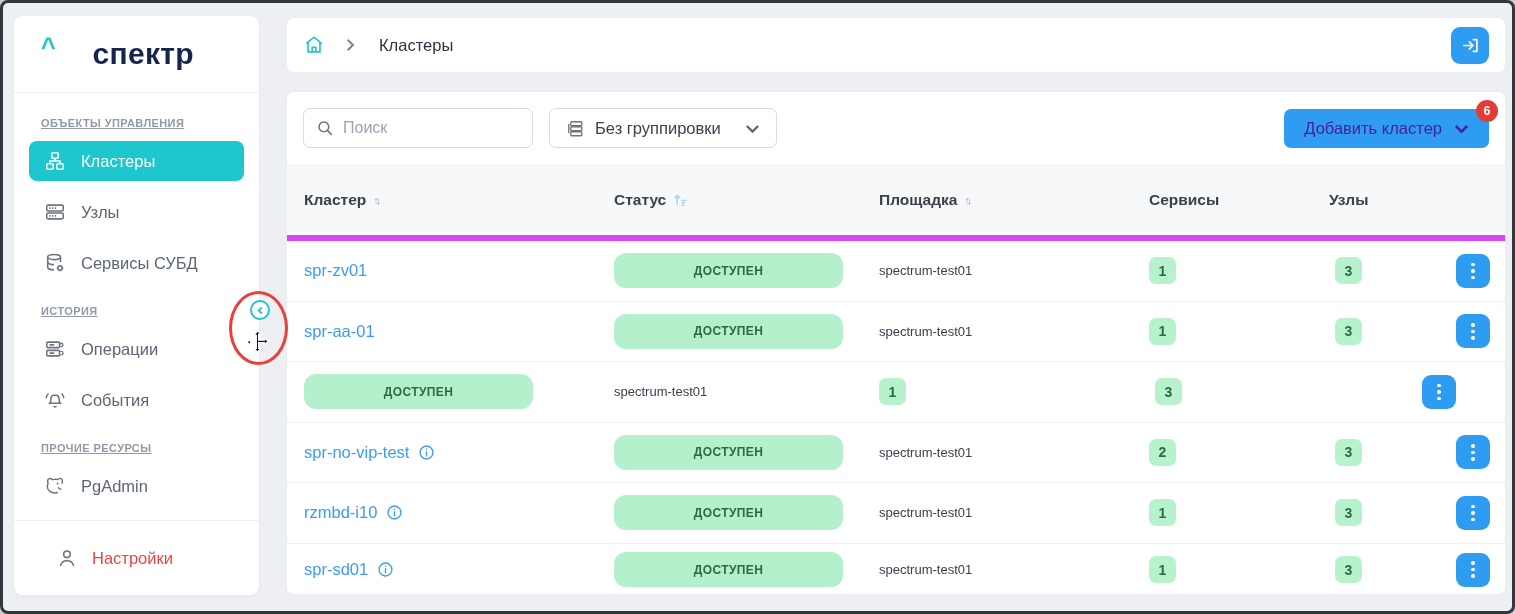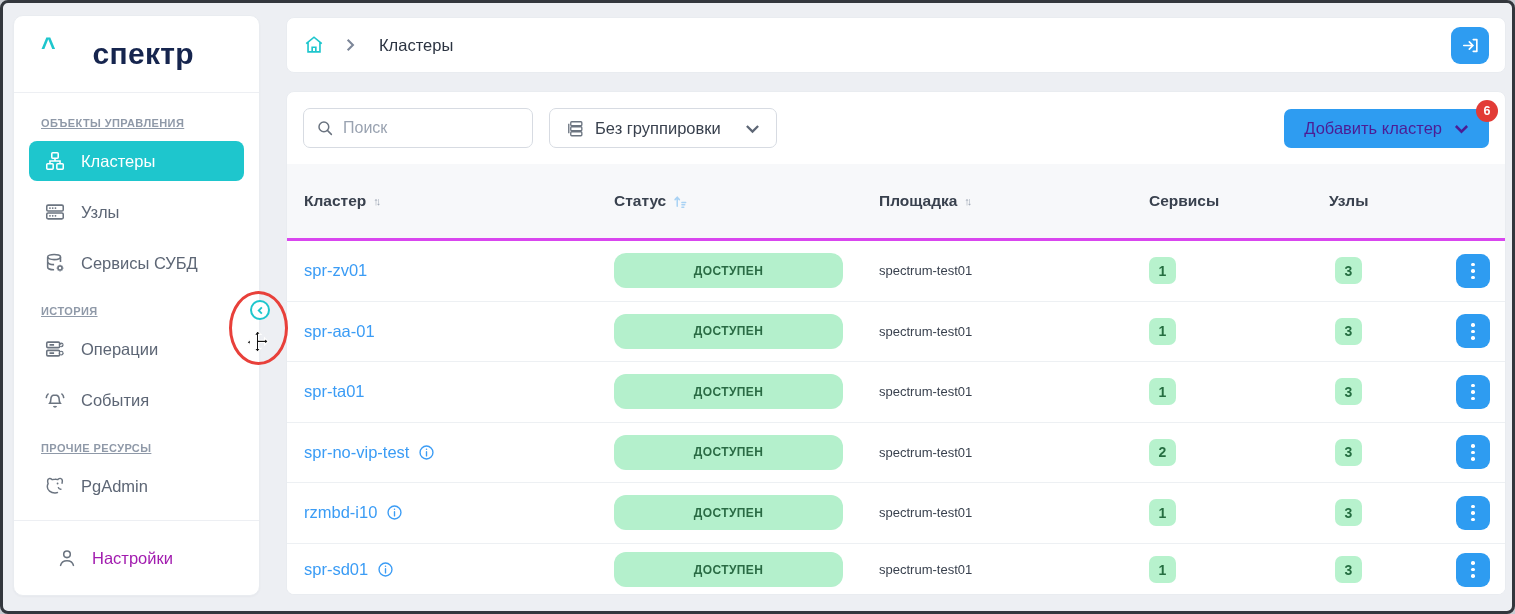--- a/index.html
+++ b/index.html
@@ -26,21 +26,21 @@
   .section-label { color:#8f99a8; font-size:11px; font-weight:700; letter-spacing:.4px; margin:4px 0 12px 12px;text-decoration:underline; }
   .section-label.gap { margin-top:22px; }
   .nav-item {
     display:flex; align-items:center; gap:14px; height:40px; padding:0 14px;
     border-radius:8px; color:#5d6675; font-size:16.5px; margin-bottom:11px; cursor:pointer;
   }
   .nav-item .ic { width:24px; height:24px; flex:0 0 24px; display:flex; align-items:center; justify-content:center; color:#6b7480; }
   .nav-item.active { background:#1ec6cd; color:#fff; }
   .nav-item.active .ic { color:#fff; }
 
-  .sidebar-footer { margin-top:auto; border-top:1px solid #edeff3; height:75px; display:flex; align-items:center; gap:14px; padding-left:42px; color:#a21caf; font-size:16.5px; cursor:pointer; }
+  .sidebar-footer { margin-top:auto; border-top:1px solid #edeff3; height:75px; display:flex; align-items:center; gap:14px; padding-left:42px; color:#ef4444; font-size:16.5px; cursor:pointer; }
   .sidebar-footer .ic { color:#6b7480; display:flex; }
 
   
   .collapse-btn {
     position:absolute; left:247px; top:297px; width:20px; height:20px; border-radius:50%;
     background:#fff; border:2px solid #1ec6cd; color:#1ec6cd;
     display:flex; align-items:center; justify-content:center; cursor:pointer; z-index:6;
   }
   .move-cursor { position:absolute; left:241px; top:326px; z-index:6; }
   .red-ellipse {
@@ -87,21 +87,21 @@
     font-size:16.5px; padding:0 20px; display:flex; align-items:center; gap:12px; cursor:pointer; font-family:inherit;
   }
   .add-badge {
     position:absolute; top:-9px; right:-9px; min-width:22px; height:22px; border-radius:50%;
     background:#e23b36; color:#fff; font-size:12.5px; font-weight:700;
     display:flex; align-items:center; justify-content:center;
   }
 
   
   .tgrid { display:grid; grid-template-columns:310px 265px 270px 180px 127px 1fr; align-items:center; padding:0 17px; }
-  .thead { height:77px; background:#f7f8fa; border-bottom:3px solid #d946ef; }
+  .thead { height:77px; background:#f7f8fa; border-bottom:6px solid #d946ef; }
   .th { color:#39414e; font-size:15.5px; font-weight:700; display:flex; align-items:center; gap:7px; }
   .sort-default { color:#9aa3b1; font-size:11px; letter-spacing:-3px; padding-right:3px; cursor:pointer; }
   .sort-active { display:flex; cursor:pointer; }
   .trow { height:60.5px; border-bottom:1px solid #edf0f3; background:#fff; }
   .trow:last-child { border-bottom:none; height:52px; }
   .cluster-cell { display:flex; align-items:center; gap:9px; }
   .cluster-link { color:#3b9cf5; font-size:16.5px; text-decoration:none; cursor:pointer; }
   .info-ic { color:#3b9cf5; display:flex; cursor:pointer; }
   .status-pill {
     width:229px; height:35px; border-radius:12px; background:#b4f0cc;
@@ -373,24 +373,20 @@
     <div class="actions-cell">
       <button class="kebab-btn">
               <i></i>
               <i></i>
               <i></i>
             </button>
     </div>
   </div>
 
   <div class="tgrid trow">
-    <div class="cluster-cell">
-      <a class="cluster-link">spr-ta01</a>
-
-    </div>
     <div>
             <span class="status-pill">ДОСТУПЕН</span>
           </div>
     <div class="site-cell">spectrum-test01</div>
     <div>
             <span class="count-badge">1</span>
           </div>
     <div>
             <span class="count-badge nodes">3</span>
           </div>

